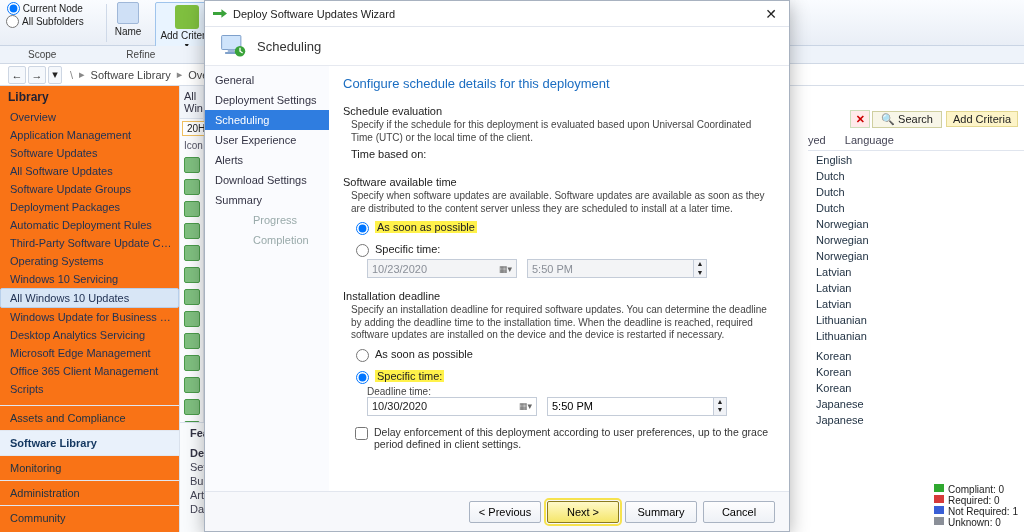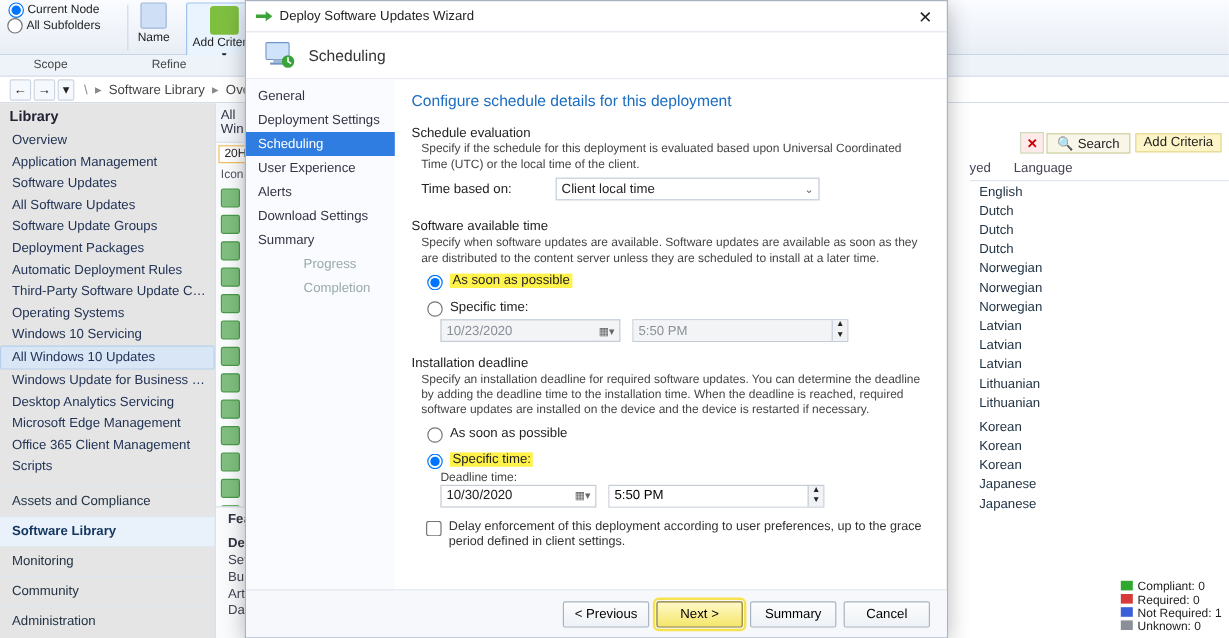--- a/index.html
+++ b/index.html
@@ -11,21 +11,21 @@
   .addcrit { background:#e9f4ff; border:1px solid #9fc4ec; padding:2px 4px; border-radius:2px; text-align:center; }
   .addcrit .icon24 { width:24px; height:24px; background:#7fbf3f; margin:0 auto 2px; border-radius:3px; }
   .ribbon-bottom { position:absolute; top:46px; left:0; right:0; height:18px; background:#eef3fa; border-bottom:1px solid #cfd8e5; display:flex; align-items:center; padding:0 8px; font-size:10px; color:#444;}
   .ribbon-bottom .label { margin-right:18px; }
   .crumb { position:absolute; top:64px; left:0; right:0; height:22px; background:#fff; border-bottom:1px solid #d6dde8; display:flex; align-items:center; padding:0 8px; font-size:11px;}
   .crumb span { color:#444; }
   .crumb .sep { padding:0 6px; color:#888; }
   .crumb .chev { width:18px; height:18px; border:1px solid #cdd6e3; background:#f5f8fc; display:flex; align-items:center; justify-content:center; margin-right:2px; border-radius:2px; }
 
   
-  .leftnav { position:absolute; top:86px; left:0; width:180px; bottom:0; background:#e5e5e5; border-right:1px solid #d9e1ec; overflow:hidden;}
+  .leftnav { position:absolute; top:86px; left:0; width:180px; bottom:0; background:#f97316; border-right:1px solid #d9e1ec; overflow:hidden;}
   .leftnav .head { font-size:12px; font-weight:600; padding:4px 8px; color:#223; }
   .leftnav .item { padding:3px 6px 3px 10px; color:#235; cursor:default; white-space:nowrap; overflow:hidden; text-overflow:ellipsis;}
   .leftnav .item.sel { background:#d8e6f6; border:1px solid #b7cfeb; border-radius:2px; padding-left:9px;}
   .leftnav .sectlabel { position:absolute; bottom:2px; left:0; right:0; }
   .leftnav .sect { padding:6px 10px; border-top:1px solid #e1e7f0; font-weight:500; color:#234; }
   .leftnav .sect.active { background:#e9f1fb; color:#13365f; font-weight:600; }
 
   
   .mid { position:absolute; top:86px; left:180px; width:24px; bottom:0; background:#fbfcfe; border-right:1px solid #e3e8f0;}
   .mid-head { background:#f3f6fb; padding:4px 4px; font-size:11px; color:#334; border-bottom:1px solid #dbe2ed;}
@@ -149,22 +149,22 @@
       <div class="item">Windows Update for Business Policies</div>
       <div class="item">Desktop Analytics Servicing</div>
       <div class="item">Microsoft Edge Management</div>
       <div class="item">Office 365 Client Management</div>
       <div class="item">Scripts</div>
     </div>
   <div class="sectlabel">
     <div class="sect">Assets and Compliance</div>
     <div class="sect active">Software Library</div>
     <div class="sect">Monitoring</div>
+    <div class="sect">Administration</div>
     <div class="sect">Community</div>
-    <div class="sect">Administration</div>
   </div>
 </div>
 
 <div class="mid">
   <div class="mid-head">All Win</div>
   <div class="mid-search">20H2</div>
   <div style="font-size:10px;padding:2px 4px;color:#556;">Icon</div>
   <div class="mid-iconcol" id="mid-icons">
       <div class="mi"></div>
       <div class="mi"></div>
@@ -276,24 +276,20 @@
       <div class="dim">Progress</div>
       <div class="dim">Completion</div>
     </div>
     <div class="content">
       <h3 class="page">Configure schedule details for this deployment</h3>
 
       <div class="sect-t">Schedule evaluation</div>
       <div class="desc">Specify if the schedule for this deployment is evaluated based upon Universal Coordinated Time (UTC) or the local time of the client.</div>
       <div class="row">
         <span style="width:112px;">Time based on:</span>
-        <div class="combo" style="width:220px;">
-          <span>Client local time</span>
-            <span class="carr">⌄</span>
-        </div>
       </div>
 
       <div class="sect-t" style="margin-top:14px;">Software available time</div>
       <div class="desc">Specify when software updates are available. Software updates are available as soon as they are distributed to the content server unless they are scheduled to install at a later time.</div>
       <div class="row">
         <label class="radio">
             <input type="radio" name="avail" checked="" style="">
             <span class="hl">As soon as possible</span>
           </label>
       </div>
@@ -326,21 +322,21 @@
           </label>
       </div>
       <div class="row">
         <label class="radio">
             <input type="radio" name="dead" checked="" style="">
             <span class="hl">Specific time:</span>
           </label>
       </div>
       <div style="padding-left:24px;font-size:10px;color:#444;">Deadline time:</div>
       <div class="inline-field">
-        <div class="combo" style="width:130px;margin-right:10px;">
+        <div class="combo" style="width:170px;margin-right:10px;">
           <span>10/30/2020</span>
             <span class="carr">▦▾</span>
         </div>
         <div class="spin" style="width:180px;">
           <input value="5:50 PM" style="">
           <div class="ud">
               <div>▲</div>
               <div>▼</div>
             </div>
         </div>

